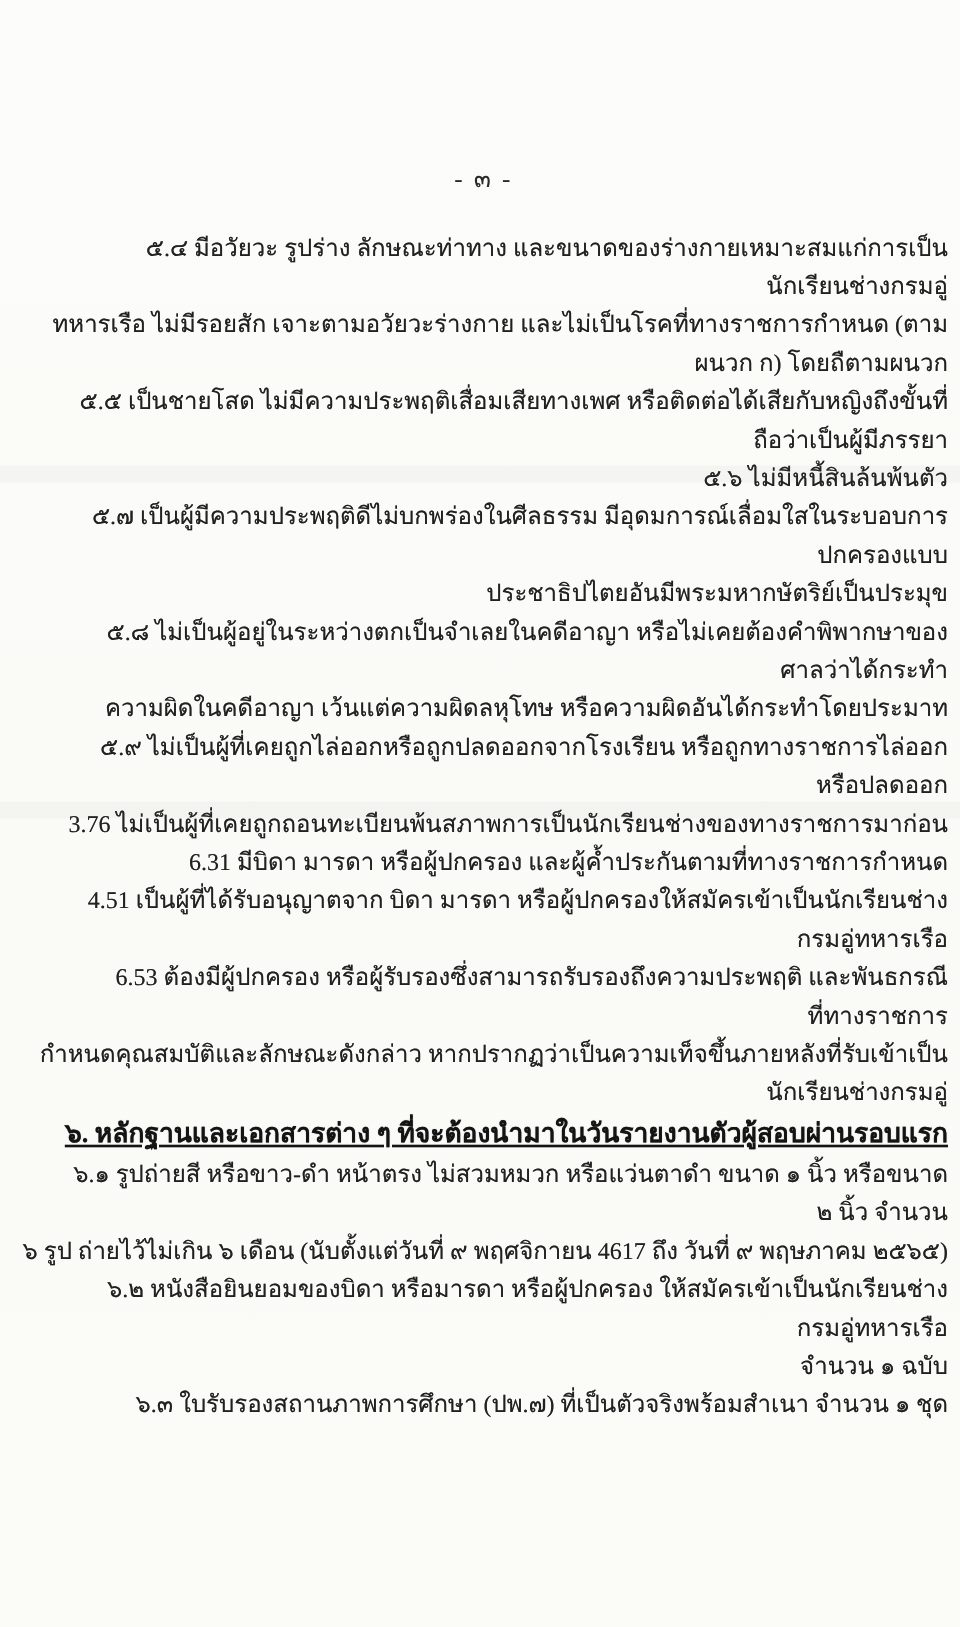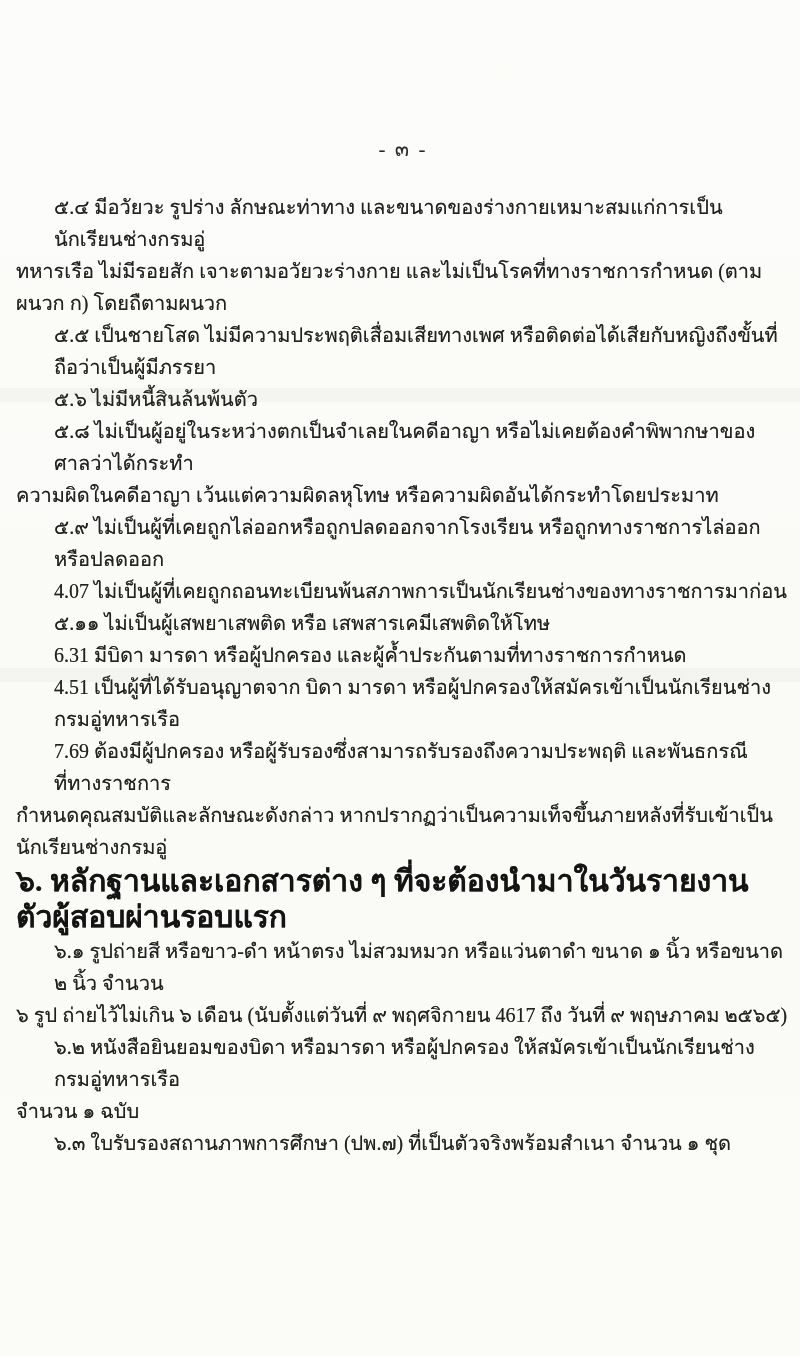--- a/index.html
+++ b/index.html
@@ -31,28 +31,30 @@
   }
   .doc-body {
     font-size: 20px;
     line-height: 32px;
   }
   .para { margin: 0; }
   .para .line {
     white-space: normal;
     color: #212121;
     text-shadow: 0 0 0.4px rgba(30,30,30,0.55); 
+    text-align: right;
   }
   .clause .line.first { padding-left: 38px; }
   .heading .line {
     font-weight: bold;
-    font-size: 30px;
+    font-size: 22px;
     line-height: 36px;
     color: #141414;
     text-shadow: 0 0 0.6px rgba(10,10,10,0.7);
+    text-decoration: underline;
   }
   
   .scan-streak {
     position: absolute;
     left: 0;
     width: 100%;
     height: 14px;
     background: rgba(120,120,120,0.05);
     pointer-events: none;
   }
@@ -71,40 +73,41 @@
         <div class="line first">๕.๔  มีอวัยวะ รูปร่าง ลักษณะท่าทาง  และขนาดของร่างกายเหมาะสมแก่การเป็นนักเรียนช่างกรมอู่</div>
         <div class="line">ทหารเรือ ไม่มีรอยสัก เจาะตามอวัยวะร่างกาย และไม่เป็นโรคที่ทางราชการกำหนด (ตามผนวก ก) โดยถืตามผนวก</div>
       </div>
       <div class="para clause">
         <div class="line first">๕.๕ เป็นชายโสด ไม่มีความประพฤติเสื่อมเสียทางเพศ หรือติดต่อได้เสียกับหญิงถึงขั้นที่ถือว่าเป็นผู้มีภรรยา</div>
       </div>
       <div class="para clause">
         <div class="line first">๕.๖ ไม่มีหนี้สินล้นพ้นตัว</div>
       </div>
       <div class="para clause">
+        <div class="line first">๕.๗  เป็นผู้มีความประพฤติดีไม่บกพร่องในศีลธรรม มีอุดมการณ์เลื่อมใสในระบอบการปกครองแบบ</div>
+        <div class="line">ประชาธิปไตยอันมีพระมหากษัตริย์เป็นประมุข</div>
+      </div>
+      <div class="para clause">
         <div class="line first">๕.๘  ไม่เป็นผู้อยู่ในระหว่างตกเป็นจำเลยในคดีอาญา หรือไม่เคยต้องคำพิพากษาของศาลว่าได้กระทำ</div>
         <div class="line">ความผิดในคดีอาญา เว้นแต่ความผิดลหุโทษ หรือความผิดอันได้กระทำโดยประมาท</div>
       </div>
       <div class="para clause">
         <div class="line first">๕.๙ ไม่เป็นผู้ที่เคยถูกไล่ออกหรือถูกปลดออกจากโรงเรียน หรือถูกทางราชการไล่ออก หรือปลดออก</div>
       </div>
       <div class="para clause">
-        <div class="line first">4.07 ไม่เป็นผู้ที่เคยถูกถอนทะเบียนพ้นสภาพการเป็นนักเรียนช่างของทางราชการมาก่อน</div>
-      </div>
-      <div class="para clause">
-        <div class="line first">๕.๑๑ ไม่เป็นผู้เสพยาเสพติด หรือ เสพสารเคมีเสพติดให้โทษ</div>
+        <div class="line first">3.76 ไม่เป็นผู้ที่เคยถูกถอนทะเบียนพ้นสภาพการเป็นนักเรียนช่างของทางราชการมาก่อน</div>
       </div>
       <div class="para clause">
         <div class="line first">6.31 มีบิดา มารดา หรือผู้ปกครอง และผู้ค้ำประกันตามที่ทางราชการกำหนด</div>
       </div>
       <div class="para clause">
         <div class="line first">4.51 เป็นผู้ที่ได้รับอนุญาตจาก บิดา มารดา หรือผู้ปกครองให้สมัครเข้าเป็นนักเรียนช่างกรมอู่ทหารเรือ</div>
       </div>
       <div class="para clause">
-        <div class="line first">7.69 ต้องมีผู้ปกครอง หรือผู้รับรองซึ่งสามารถรับรองถึงความประพฤติ และพันธกรณีที่ทางราชการ</div>
+        <div class="line first">6.53 ต้องมีผู้ปกครอง หรือผู้รับรองซึ่งสามารถรับรองถึงความประพฤติ และพันธกรณีที่ทางราชการ</div>
         <div class="line">กำหนดคุณสมบัติและลักษณะดังกล่าว หากปรากฏว่าเป็นความเท็จขึ้นภายหลังที่รับเข้าเป็นนักเรียนช่างกรมอู่</div>
       </div>
       <div class="para heading">
         <div class="line first">๖. หลักฐานและเอกสารต่าง ๆ ที่จะต้องนำมาในวันรายงานตัวผู้สอบผ่านรอบแรก</div>
       </div>
       <div class="para clause">
         <div class="line first">๖.๑ รูปถ่ายสี หรือขาว-ดำ หน้าตรง ไม่สวมหมวก หรือแว่นตาดำ ขนาด ๑ นิ้ว หรือขนาด ๒ นิ้ว จำนวน</div>
         <div class="line">๖ รูป ถ่ายไว้ไม่เกิน ๖ เดือน (นับตั้งแต่วันที่ ๙ พฤศจิกายน 4617 ถึง วันที่ ๙ พฤษภาคม ๒๕๖๕)</div>
       </div>
       <div class="para clause">

